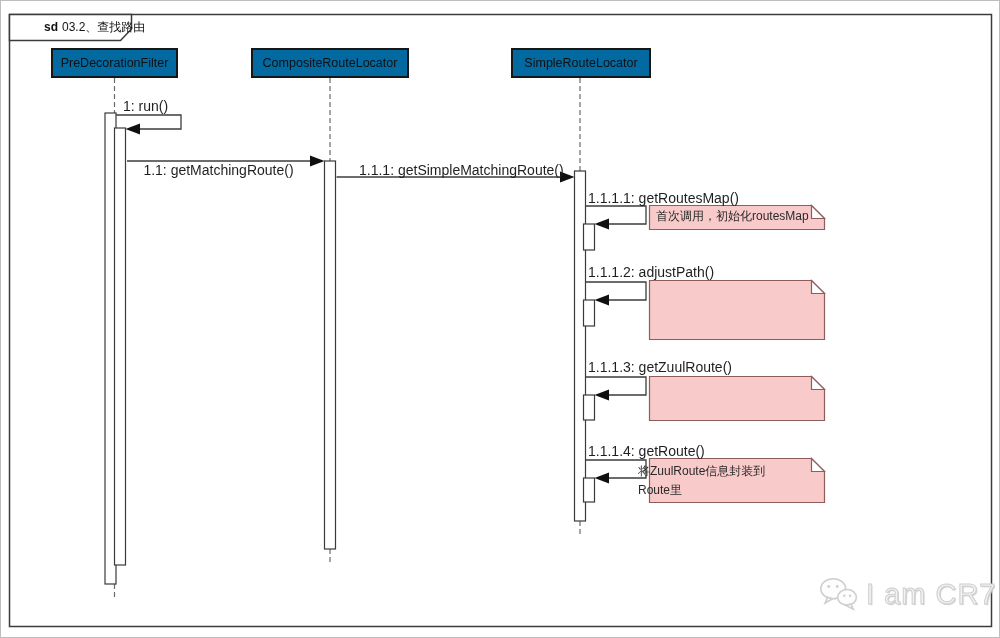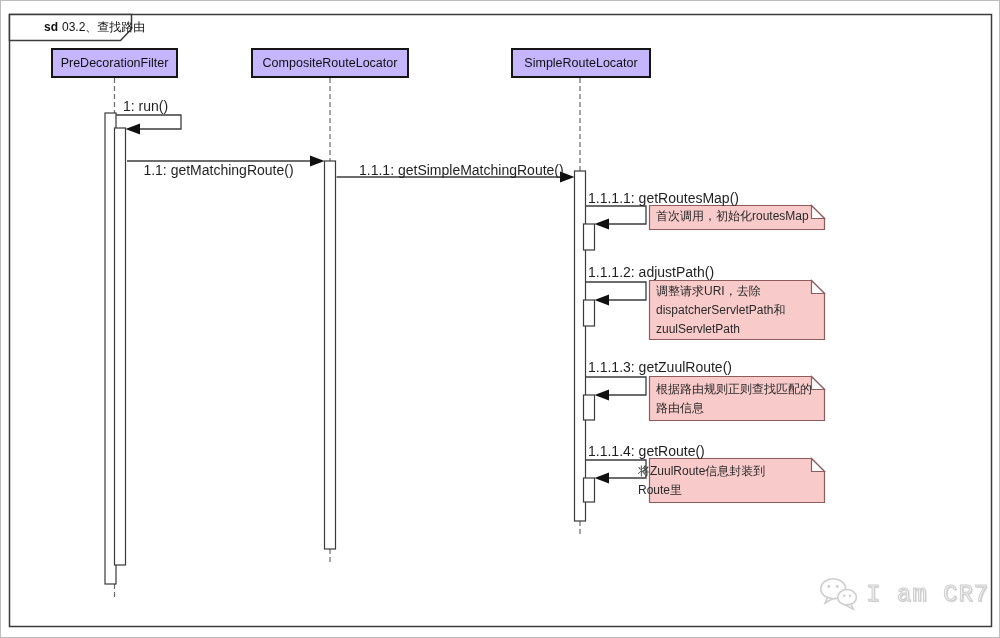--- a/index.html
+++ b/index.html
@@ -20,21 +20,21 @@
   .frame-title {
     left: 15px; top: 18px;
     font-size: 12px; color: #111; white-space: nowrap;
   }
   .frame-title b { margin-right: 4px; }
 
   
   .actor {
     position: absolute; z-index: 2;
     height: 26px;
-    background: #c4b5fd;
+    background: #0369a1;
     border: 2px solid #161616;
     display: flex; align-items: center; justify-content: center;
     font-size: 12.5px; color: #111;
     box-sizing: content-box;
   }
 
   
   .msg-label {
     position: absolute; z-index: 2;
     font-size: 14px; color: #1f1f1f; white-space: nowrap;
@@ -49,27 +49,26 @@
     white-space: pre-line;
   }
 
   
   .watermark {
     position: absolute; z-index: 2;
     left: 816px; top: 574px;
     display: flex; align-items: center; gap: 7px;
   }
   .watermark-text {
-    font-size: 24px;
+    font-size: 29px;
     letter-spacing: 1px;
     color: #f2f2f2;
     -webkit-text-stroke: 1px #cfcfcf;
     text-shadow: 1px 1px 1px #c9c9c9;
     white-space: nowrap;
-    font-family: Liberation Mono, monospace;
   }
 </style>
 </head>
 <body>
 
 <div id="screen">
 
   <svg id="diagram-svg" width="1000" height="638" viewBox="0 0 1000 638">
 
     <rect x="8.5" y="13.5" width="982" height="612" fill="none" stroke="#3c3c3c" stroke-width="1.5"></rect>
@@ -148,25 +147,20 @@
 
   <div class="msg-label" style="left:122px; top:97px;">1: run()</div>
   <div class="msg-label centered" style="left:125px; top:145px; width:185px;margin-top:16px;">1.1: getMatchingRoute()</div>
   <div class="msg-label centered" style="left:358px; top:161px; width:200px;">1.1.1: getSimpleMatchingRoute()</div>
   <div class="msg-label" style="left:587px; top:189px;">1.1.1.1: getRoutesMap()</div>
   <div class="msg-label" style="left:587px; top:263px;">1.1.1.2: adjustPath()</div>
   <div class="msg-label" style="left:587px; top:358px;">1.1.1.3: getZuulRoute()</div>
   <div class="msg-label" style="left:587px; top:442px;">1.1.1.4: getRoute()</div>
 
   <div class="note-text" style="left:655px; top:206px; width:162px;">首次调用，初始化routesMap</div>
-  <div class="note-text" style="left:655px; top:281px; width:162px;">调整请求URI，去除
-dispatcherServletPath和
-zuulServletPath</div>
-  <div class="note-text" style="left:655px; top:379px; width:162px;">根据路由规则正则查找匹配的
-路由信息</div>
   <div class="note-text" style="left:637px; top:461px; width:162px;">将ZuulRoute信息封装到
 Route里</div>
 
   <div class="watermark">
     <svg width="42" height="38" viewBox="0 0 44 38">
       <g fill="#fdfdfd" stroke="#cfcfcf" stroke-width="1.7">
         <ellipse cx="17" cy="13.5" rx="13" ry="10.5"></ellipse>
         <path d="M11 22.5 L8.5 28.5 L16 24.2 Z"></path>
         <ellipse cx="31.5" cy="22.5" rx="9.8" ry="8.2"></ellipse>
         <path d="M35.5 29.5 L38 35 L30.5 31 Z"></path>

